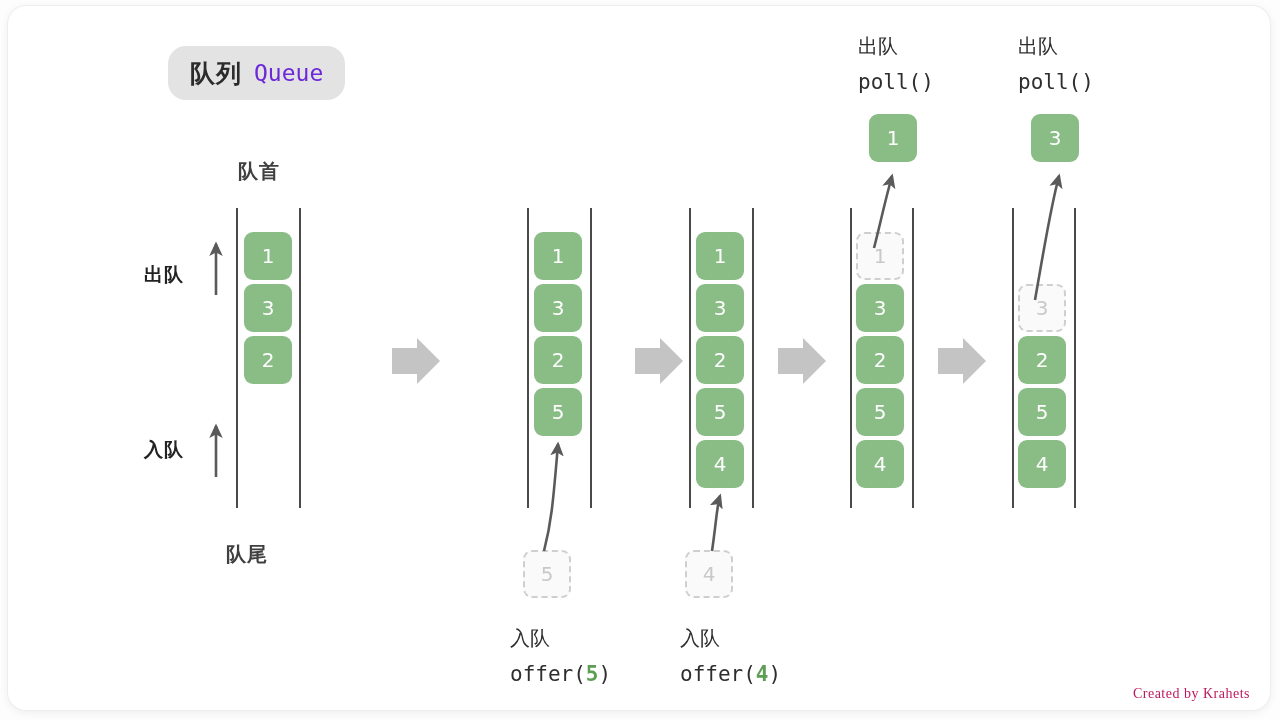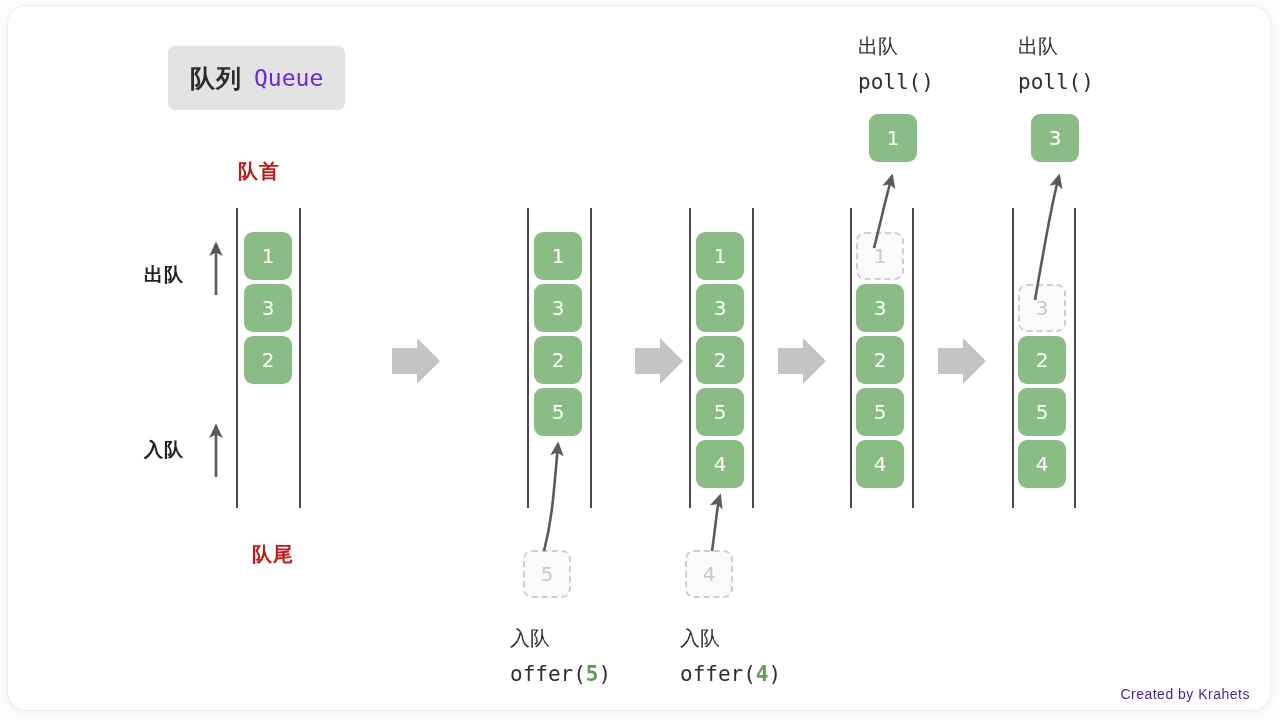--- a/index.html
+++ b/index.html
@@ -27,27 +27,27 @@
     height: 704px;
     background: #ffffff;
     border-radius: 18px;
     box-shadow: 0 0 0 1px #ededed, 0 2px 10px rgba(0,0,0,0.07);
   }
   
   .title-badge {
     position: absolute;
     left: 168px;
     top: 46px;
-    height: 64px;
+    height: 54px;
     padding: 0 22px;
     display: flex;
     align-items: center;
     gap: 12px;
     background: #e3e3e3;
-    border-radius: 7px;
+    border-radius: 18px;
   }
   .title-cn {
     font-size: 25px;
     font-weight: bold;
     color: #2b2b2b;
     letter-spacing: 1px;
   }
   .title-en {
     font-family: "DejaVu Sans Mono", "Liberation Mono", monospace;
     font-size: 23px;
@@ -62,21 +62,21 @@
     white-space: nowrap;
   }
   .col-head .l1 { font-family: "DejaVu Sans", "Liberation Sans", sans-serif; }
   .col-head .l2 { font-family: "DejaVu Sans Mono", "Liberation Mono", monospace; font-size: 21px; }
   .col-head .hl { color: #5d9e54; font-weight: bold; }
 
   .anchor-label {
     position: absolute;
     font-size: 20px;
     font-weight: bold;
-    color: #b91c1c;
+    color: #404040;
     white-space: nowrap;
     letter-spacing: 1px;
   }
   .side-label {
     position: absolute;
     font-size: 19px;
     font-weight: bold;
     color: #222;
     white-space: nowrap;
     letter-spacing: 1px;
@@ -115,39 +115,39 @@
     left: 0; top: 0;
     width: 1280px;
     height: 720px;
     pointer-events: none;
   }
   
   .watermark {
     position: absolute;
     right: 30px;
     bottom: 18px;
-    font-family: Liberation Sans, sans-serif;
+    font-family: Liberation Serif, serif;
     font-size: 14px;
-    color: #4c1d95;
+    color: #be185d;
     letter-spacing: 0.5px;
   }
 </style>
 </head>
 <body>
 
 <div id="canvas">
   <div class="card"></div>
 
   <div class="title-badge">
     <span class="title-cn">队列</span>
     <span class="title-en">Queue</span>
   </div>
 
   <div class="anchor-label" style="left:238px; top:158px;">队首</div>
-  <div class="anchor-label" style="left:252px; top:541px;">队尾</div>
+  <div class="anchor-label" style="left:226px; top:541px;">队尾</div>
   <div class="side-label" style="left:144px; top:262px;">出队</div>
   <div class="side-label" style="left:144px; top:437px;">入队</div>
 
   <div class="col-head" style="left:858px; top:28px;">
     <div class="l1">出队</div>
     <div class="l2">poll()</div>
   </div>
   <div class="col-head" style="left:1018px; top:28px;">
     <div class="l1">出队</div>
     <div class="l2">poll()</div>

